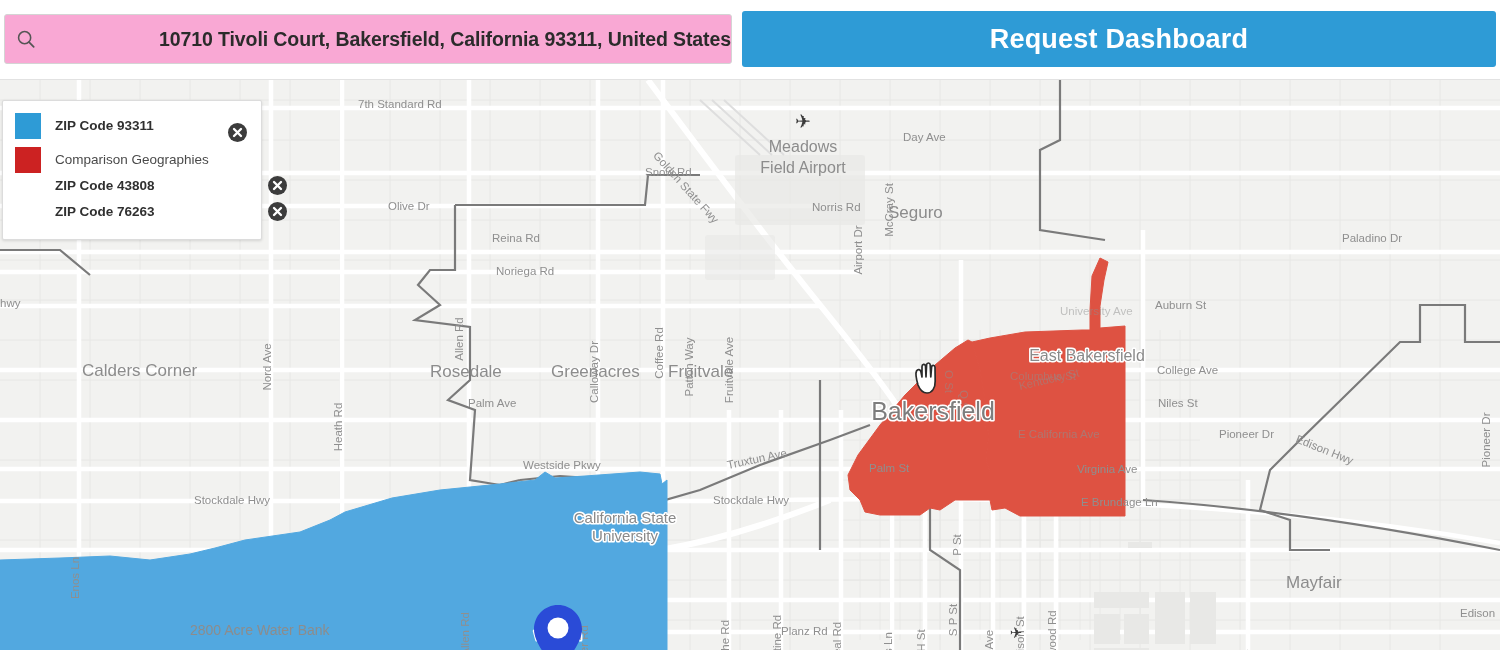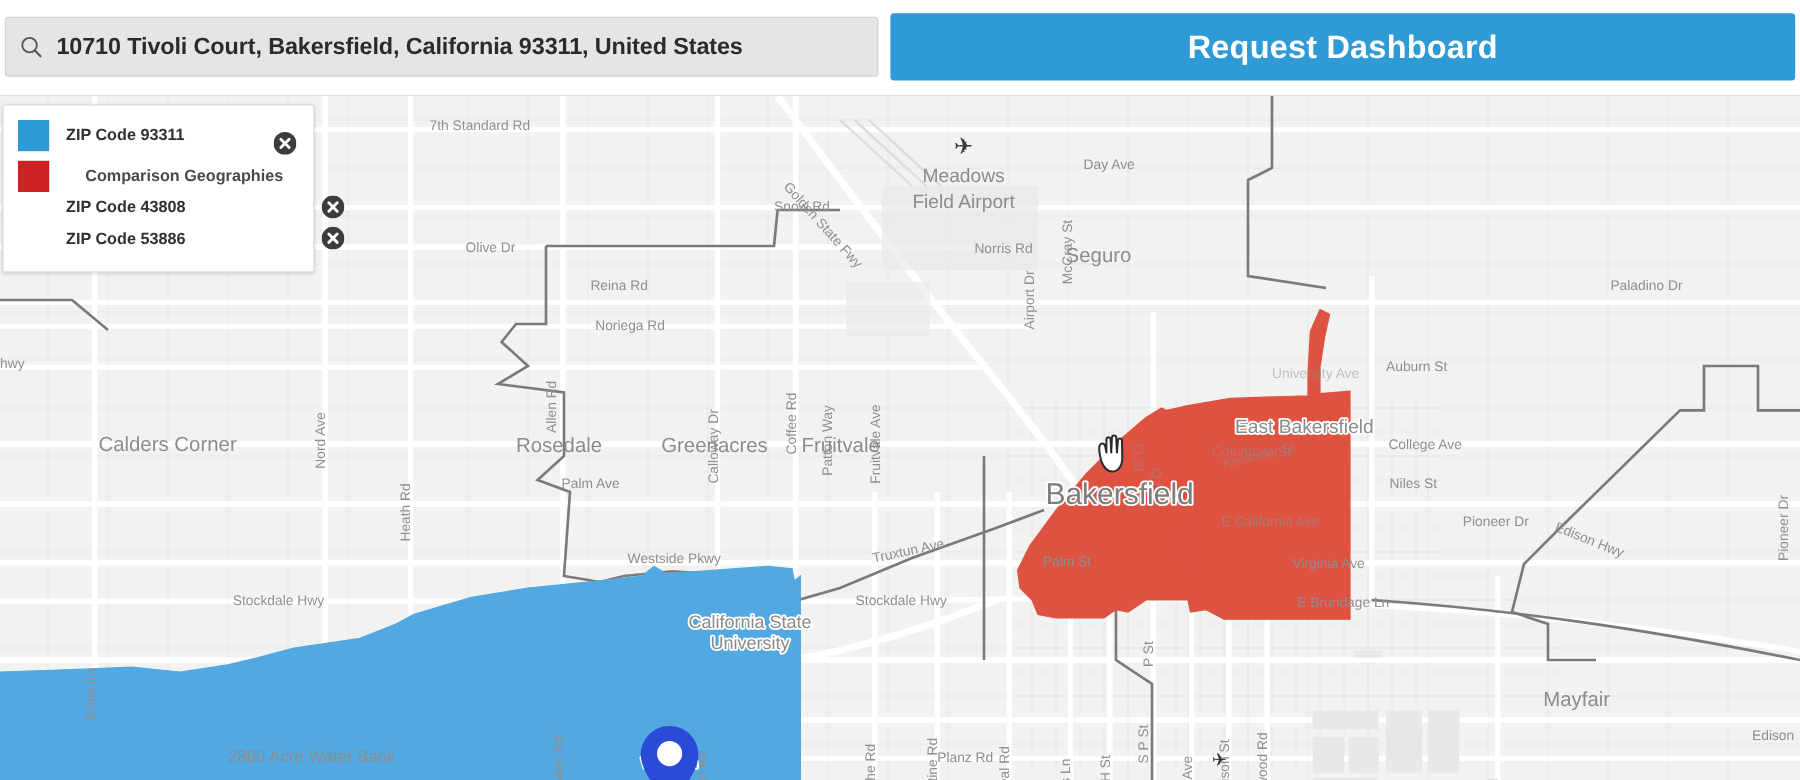--- a/index.html
+++ b/index.html
@@ -20,23 +20,24 @@
     display: flex; align-items: center;
     padding: 0 0 0 0;
     z-index: 40;
     border-bottom: 1px solid #e2e2e2;
   }
   .search-box {
     position: absolute; left: 4px; top: 14px;
     width: 728px; height: 50px;
     border: 1px solid #d4d4d4;
     border-radius: 3px;
-    background: #e5e5e5;
+    background: #f9a8d4;
     display: flex; align-items: center;
     padding-left: 10px;
+    justify-content: space-between;
   }
   .search-icon { width: 22px; height: 22px; flex: 0 0 22px; margin-right: 10px; }
   .search-value {
     font-size: 19.5px; font-weight: bold; color: #2b2b2b;
     letter-spacing: -0.1px; white-space: nowrap;
   }
   .request-btn {
     position: absolute; left: 742px; top: 11px;
     width: 754px; height: 56px;
     background: #2E9BD6;
@@ -52,36 +53,36 @@
   .map-area {
     position: absolute; top: 80px; left: 0;
     width: 1500px; height: 570px;
     background: #f2f2f0;
     overflow: hidden;
   }
   .map-svg { position: absolute; top: 0; left: 0; width: 1500px; height: 570px; display:block; }
 
   
   .legend {
-    position: absolute; top: 7px; left: 2px;
+    position: absolute; top: 20px; left: 2px;
     width: 260px;
     background: #ffffff;
     border: 1px solid #dcdcdc;
     border-radius: 2px;
     box-shadow: 0 1px 3px rgba(0,0,0,0.13);
     padding: 12px 10px 14px 12px;
     z-index: 30;
   }
   .legend-row { position: relative; display: flex; align-items: flex-start; }
   .swatch { width: 26px; height: 26px; flex: 0 0 26px; margin-right: 14px; }
   .legend-label {
     font-size: 13.5px; font-weight: bold; color: #303030;
     line-height: 26px; white-space: nowrap;
   }
-  .legend-label.plain { font-weight: bold; color: #4a4a4a; margin-left: 16px; }
+  .legend-label.plain { font-weight: normal; color: #4a4a4a; }
   .close-btn {
     position: absolute; right: 4px; width: 19px; height: 19px;
     cursor: pointer; z-index: 5;
   }
   .grp { position: relative; margin-top: 8px; }
   .grp .swatch { margin-bottom: 0; }
   .grp-sub { margin-left: 40px; }
   .grp-sub .sub-row {
     position: relative; height: 26px;
     display: flex; align-items: center;
@@ -337,21 +338,21 @@
 
         <div class="grp-sub">
           <div class="sub-row">
             <span class="legend-label">ZIP Code 43808</span>
             <svg class="close-btn c2" viewBox="0 0 24 24" style="top:3px;right:-36px;">
               <circle cx="12" cy="12" r="12" fill="#3c3c3c"></circle>
               <path d="M7.6 7.6 L16.4 16.4 M16.4 7.6 L7.6 16.4" stroke="#ffffff" stroke-width="3" stroke-linecap="round"></path>
             </svg>
           </div>
           <div class="sub-row">
-            <span class="legend-label">ZIP Code 53886</span>
+            <span class="legend-label">ZIP Code 76263</span>
             <svg class="close-btn c2" viewBox="0 0 24 24" style="top:3px;right:-36px;">
               <circle cx="12" cy="12" r="12" fill="#3c3c3c"></circle>
               <path d="M7.6 7.6 L16.4 16.4 M16.4 7.6 L7.6 16.4" stroke="#ffffff" stroke-width="3" stroke-linecap="round"></path>
             </svg>
           </div>
         </div>
       </div>
 
     </div>
 

